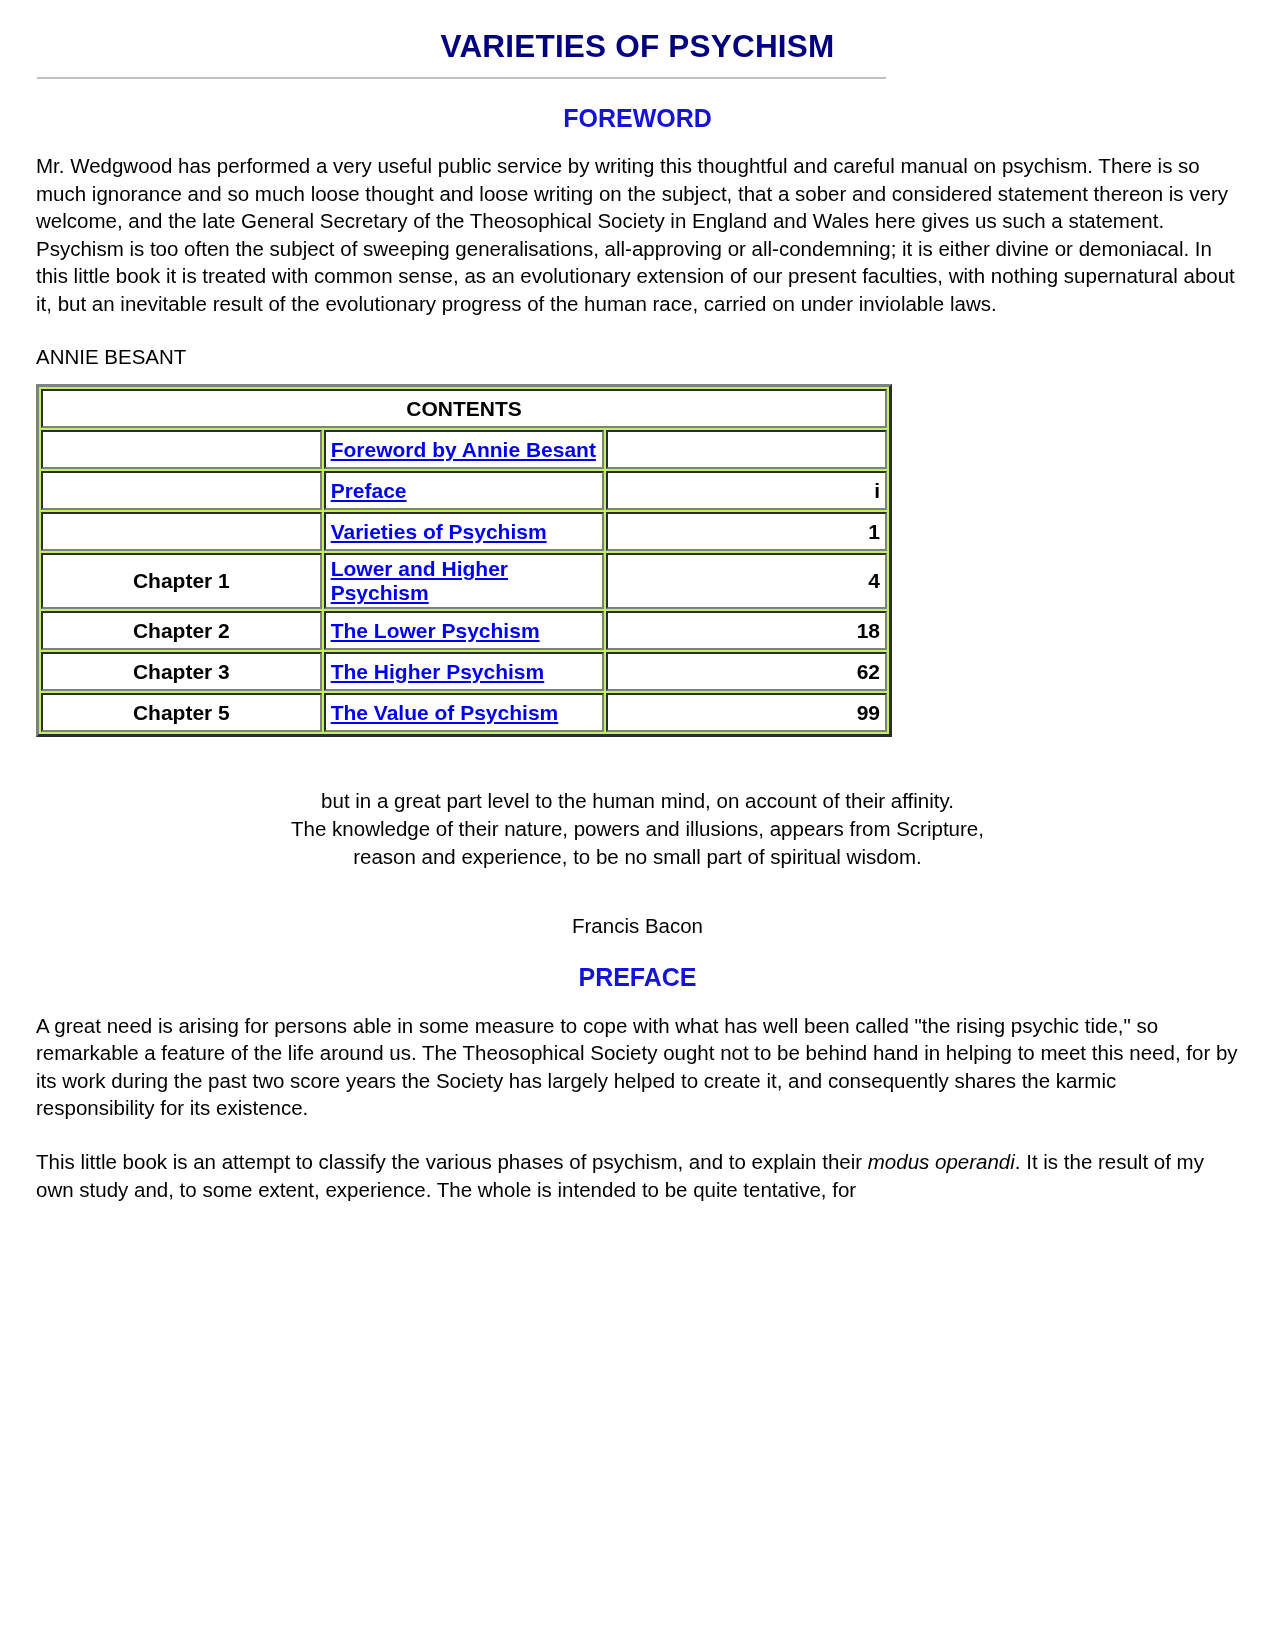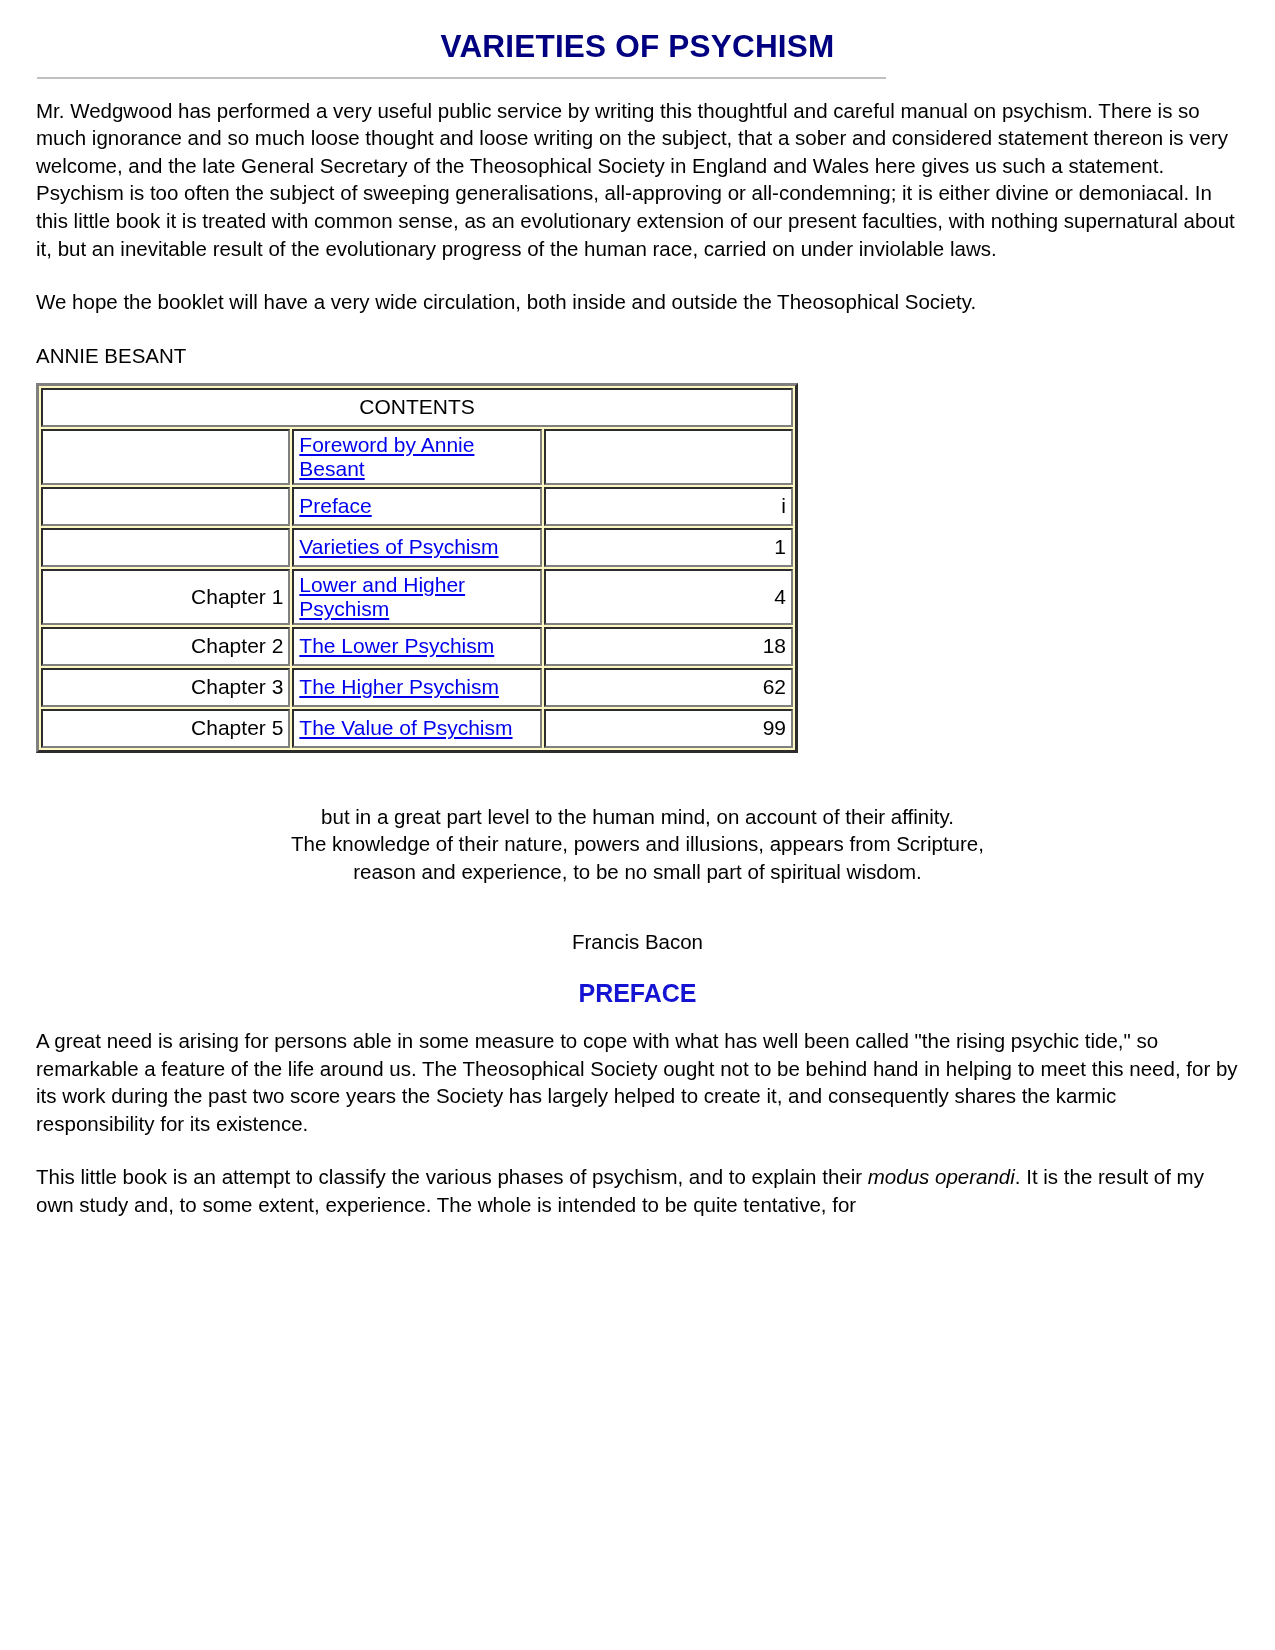--- a/index.html
+++ b/index.html
@@ -84,37 +84,38 @@
     margin: 28px 0 0 0;
   }
   .ital { font-style: italic; }
 
   
   .toc-wrap { margin-top: 15px; }
   table.toc {
     border-collapse: separate;
     border-spacing: 2px;
     border: 3px outset #808080;
-    background: #fef9c3;
-    width: 762px;
+    background: #bef264;
+    width: 856px;
     table-layout: fixed;
+    font-weight: bold;
   }
   table.toc td {
     border: 2px inset #808080;
     font-size: 21px;
     padding: 2px 5px;
     height: 31px;
     vertical-align: middle;
     background: #ffffff;
   }
   td.toc-title-cell {
     text-align: center;
     font-size: 22px;
   }
-  td.c-chapter { width: 160px; text-align: right; }
+  td.c-chapter { width: 160px; text-align: center; }
   td.c-name    { text-align: left; }
   td.c-page    { width: 76px; text-align: right; }
   a.toc-link {
     color: #0000ee;
     text-decoration: underline;
     font-size: 21px;
   }
 
   
   .quote {
@@ -134,24 +135,24 @@
 
 <div class="page">
 
   <h1 class="book-title">VARIETIES OF PSYCHISM</h1>
 
 
 
 
   <hr class="rule">
 
+  <h3 class="section-heading">FOREWORD</h3>
 
   <p class="body">Mr. Wedgwood has performed a very useful public service by writing this thoughtful and careful manual on psychism. There is so much ignorance and so much loose thought and loose writing on the subject, that a sober and considered statement thereon is very welcome, and the late General Secretary of the Theosophical Society in England and Wales here gives us such a statement. Psychism is too often the subject of sweeping generalisations, all-approving or all-condemning; it is either divine or demoniacal. In this little book it is treated with common sense, as an evolutionary extension of our present faculties, with nothing supernatural about it, but an inevitable result of the evolutionary progress of the human race, carried on under inviolable laws.</p>
 
-  <p class="body tight">We hope the booklet will have a very wide circulation, both inside and outside the Theosophical Society.</p>
 
   <p class="signature">ANNIE BESANT</p>
 
   <div class="toc-wrap">
     <table class="toc">
       <tbody>
         <tr>
           <td class="toc-title-cell" colspan="3">CONTENTS</td>
         </tr>
       <tr>

